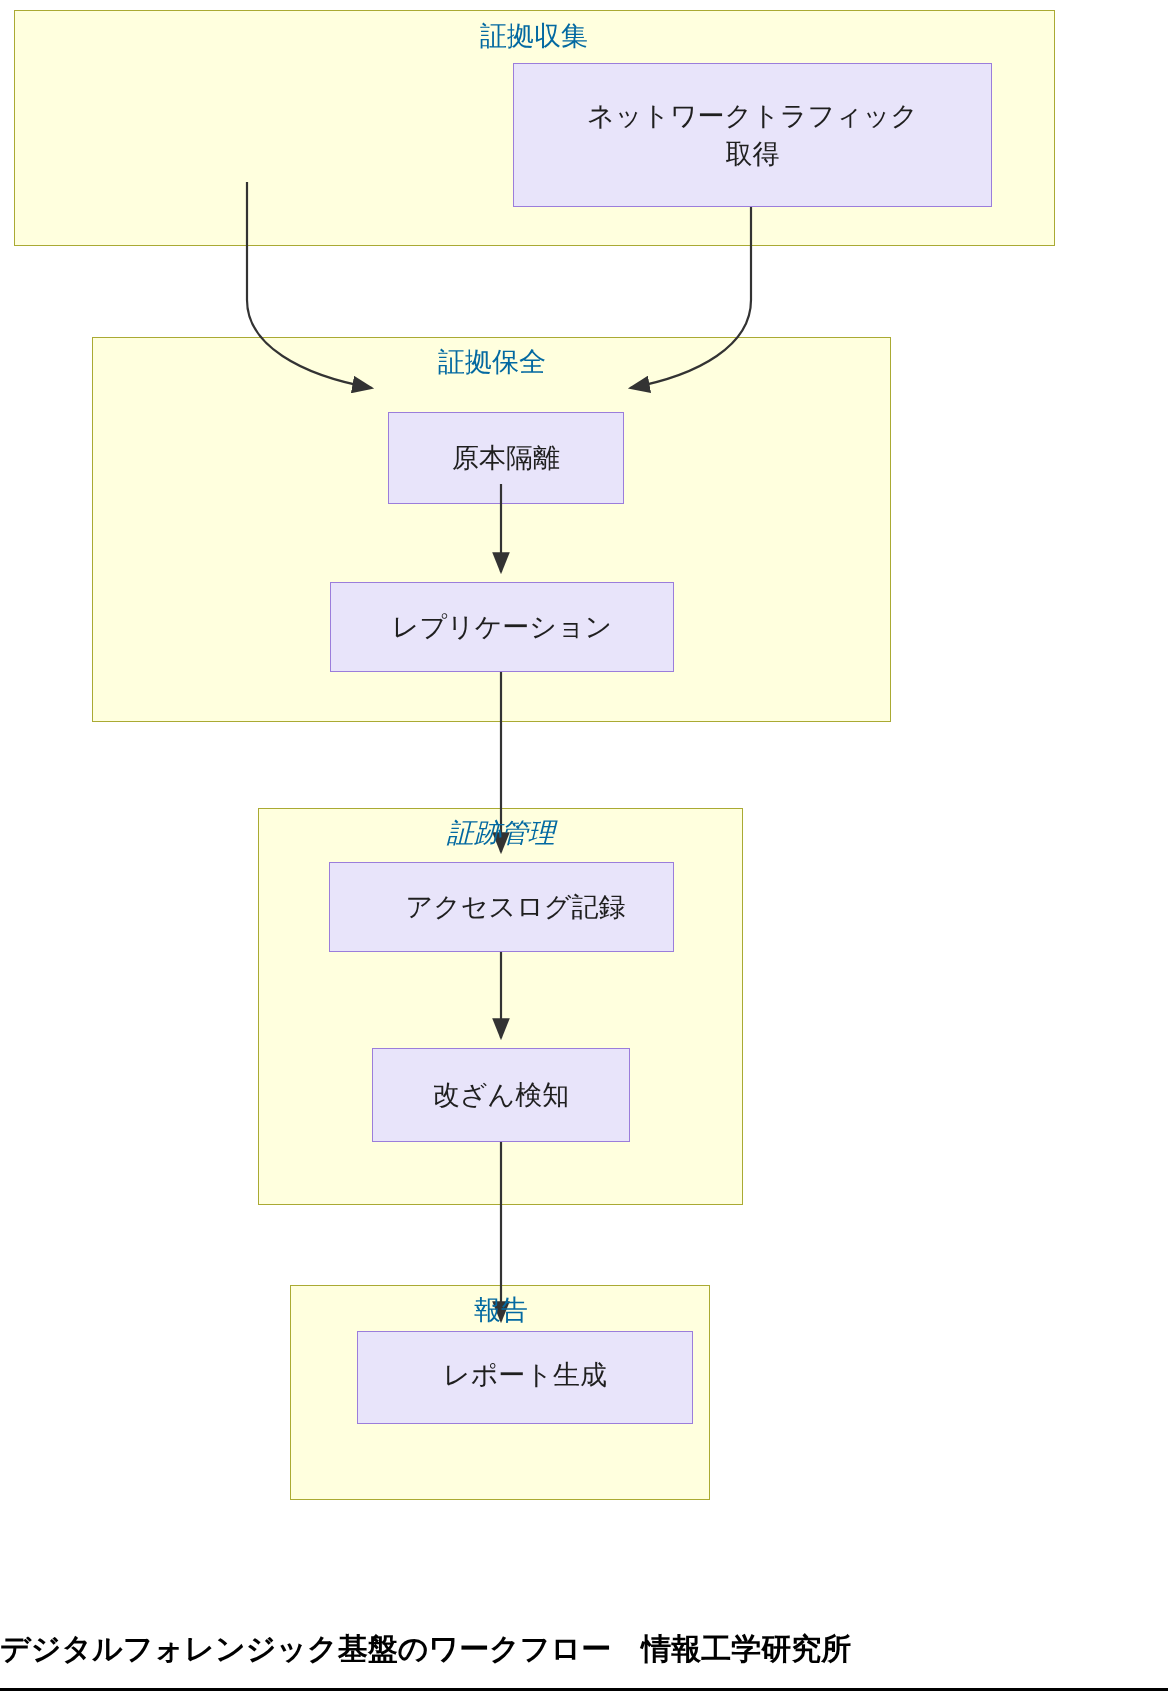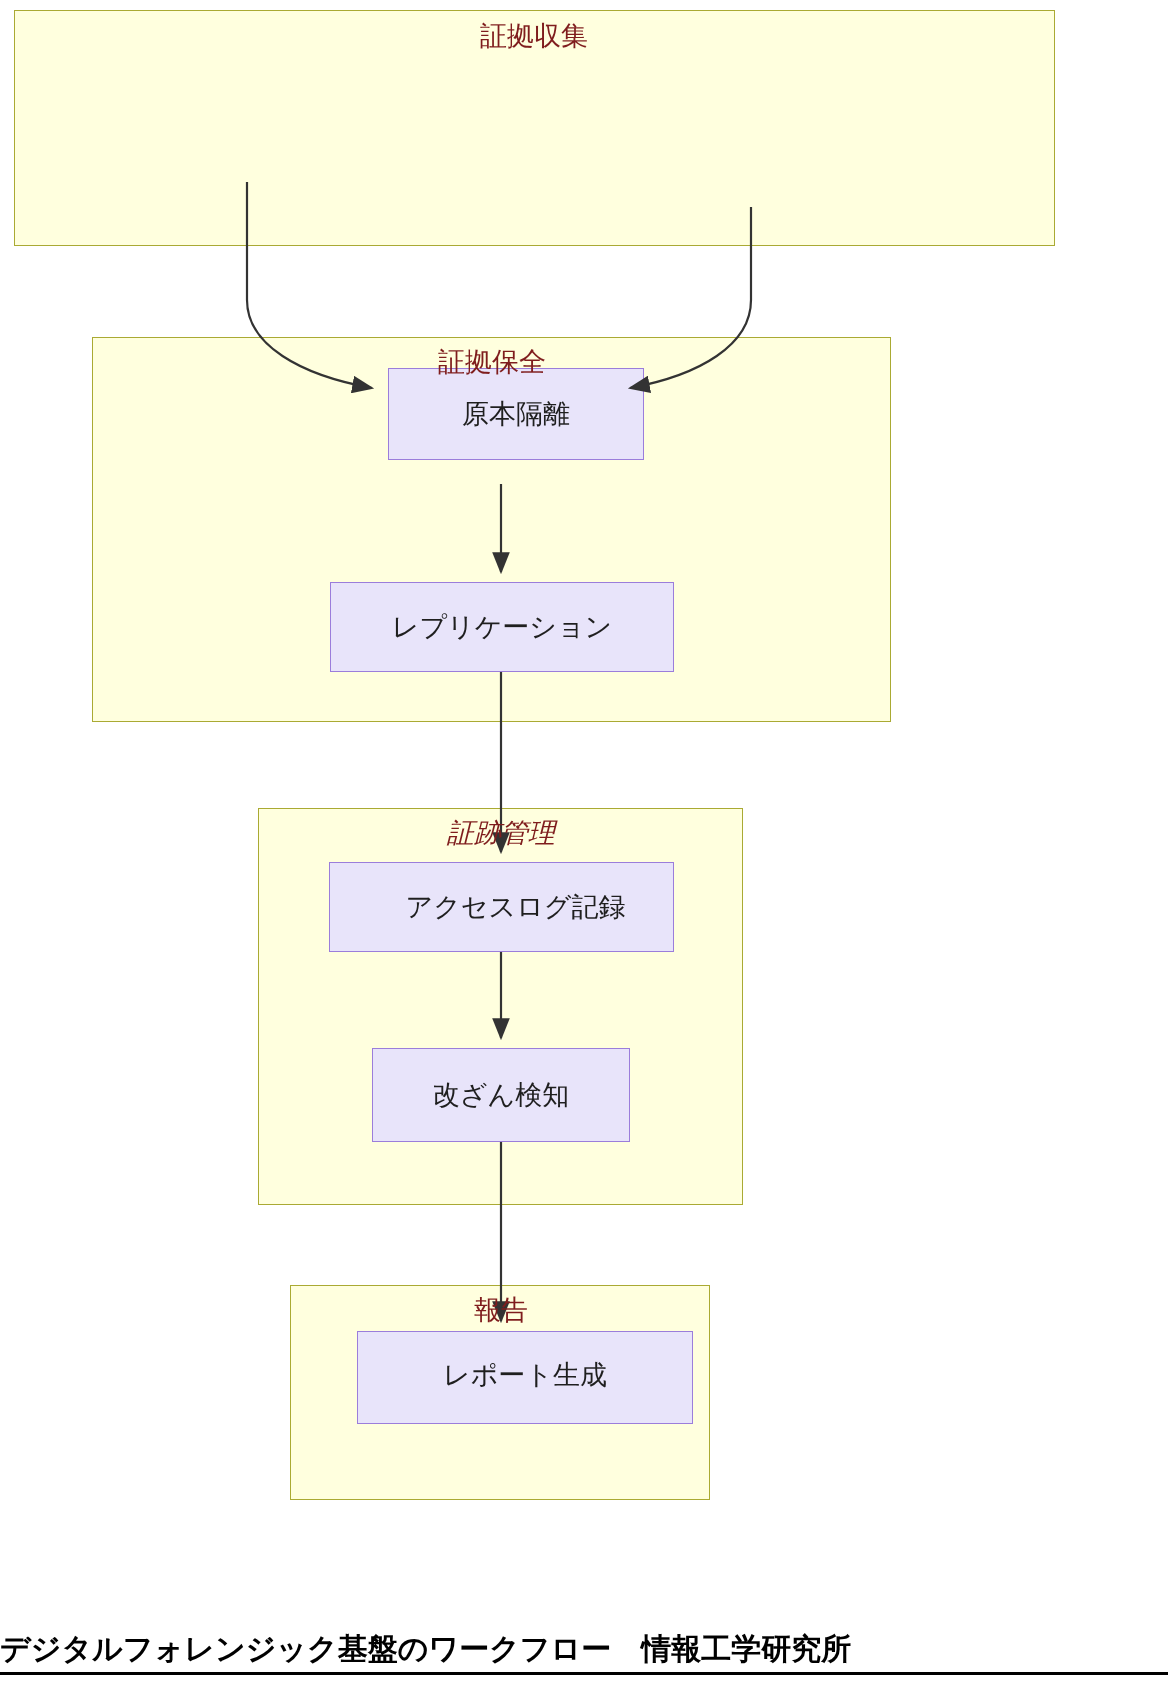--- a/index.html
+++ b/index.html
@@ -38,21 +38,21 @@
     background: #ffffde;
     border: 1.6px solid #aaaa33;
     box-sizing: border-box;
     z-index: 1;
   }
   .cluster-label {
     position: absolute;
     z-index: 4;
     font-size: 27px;
     line-height: 1;
-    color: #7f1d1d;
+    color: #0369a1;
     white-space: nowrap;
     text-align: center;
     transform: translateX(-50%);
   }
 
   
   .node {
     position: absolute;
     background: #e8e4fa;
     border: 1.8px solid #9b7ddb;
@@ -72,42 +72,46 @@
   
   #caption {
     position: absolute;
     left: 0;
     top: 1630px;
     width: 1168px;
     font-size: 30px;
     font-weight: bold;
     color: #000000;
     white-space: pre;
-    padding-bottom: 4px;
+    padding-bottom: 20px;
     border-bottom: 3px solid #000000;
     box-sizing: border-box;
     line-height: 1.25;
   }
 </style>
 </head>
 <body>
 
 <div id="diagram-root">
 
   <div class="cluster" style="left:14px; top:10px; width:1041px; height:236px;"></div>
 
   <div class="cluster" style="left:92px; top:337px; width:799px; height:385px;"></div>
 
   <div class="cluster" style="left:258px; top:808px; width:485px; height:397px;"></div>
 
   <div class="cluster" style="left:290px; top:1285px; width:420px; height:215px;"></div>
 
 
+  <div class="node" style="left:513px; top:63px; width:479px; height:144px;">
+    <span class="node-label">ネットワークトラフィック
+取得</span>
+  </div>
 
-  <div class="node" style="left:388px; top:368px; width:256px; height:92px;">
+  <div class="node" style="left:388px; top:412px; width:236px; height:92px;">
     <span class="node-label">原本隔離</span>
   </div>
 
   <div class="node" style="left:330px; top:582px; width:344px; height:90px;">
     <span class="node-label">レプリケーション</span>
   </div>
 
   <div class="node" style="left:329px; top:862px; width:345px; height:90px;padding-left:36px;">
     <span class="node-label">アクセスログ記録</span>
   </div>

